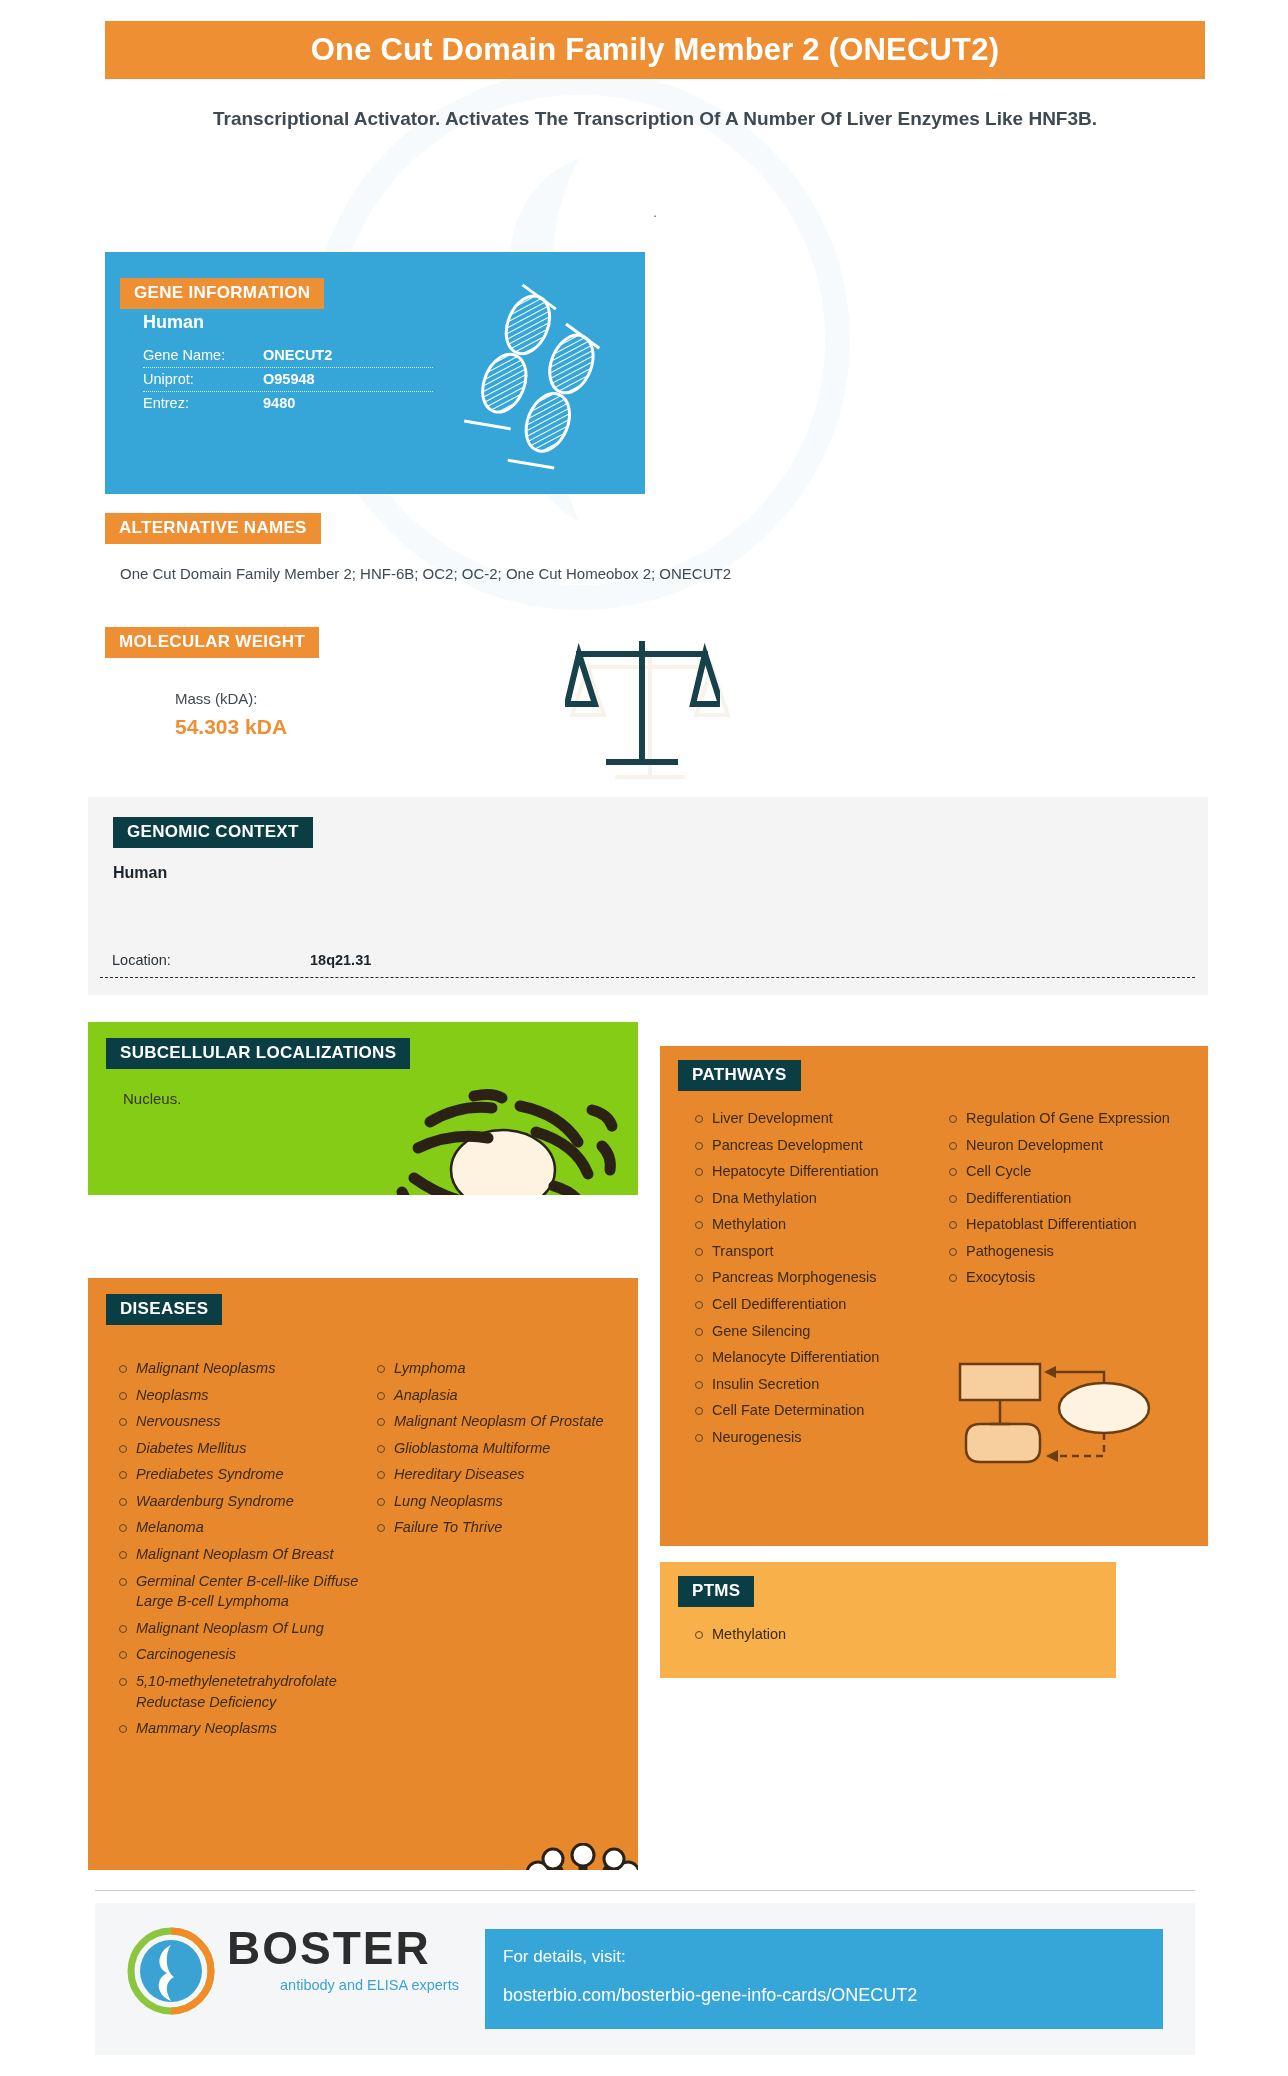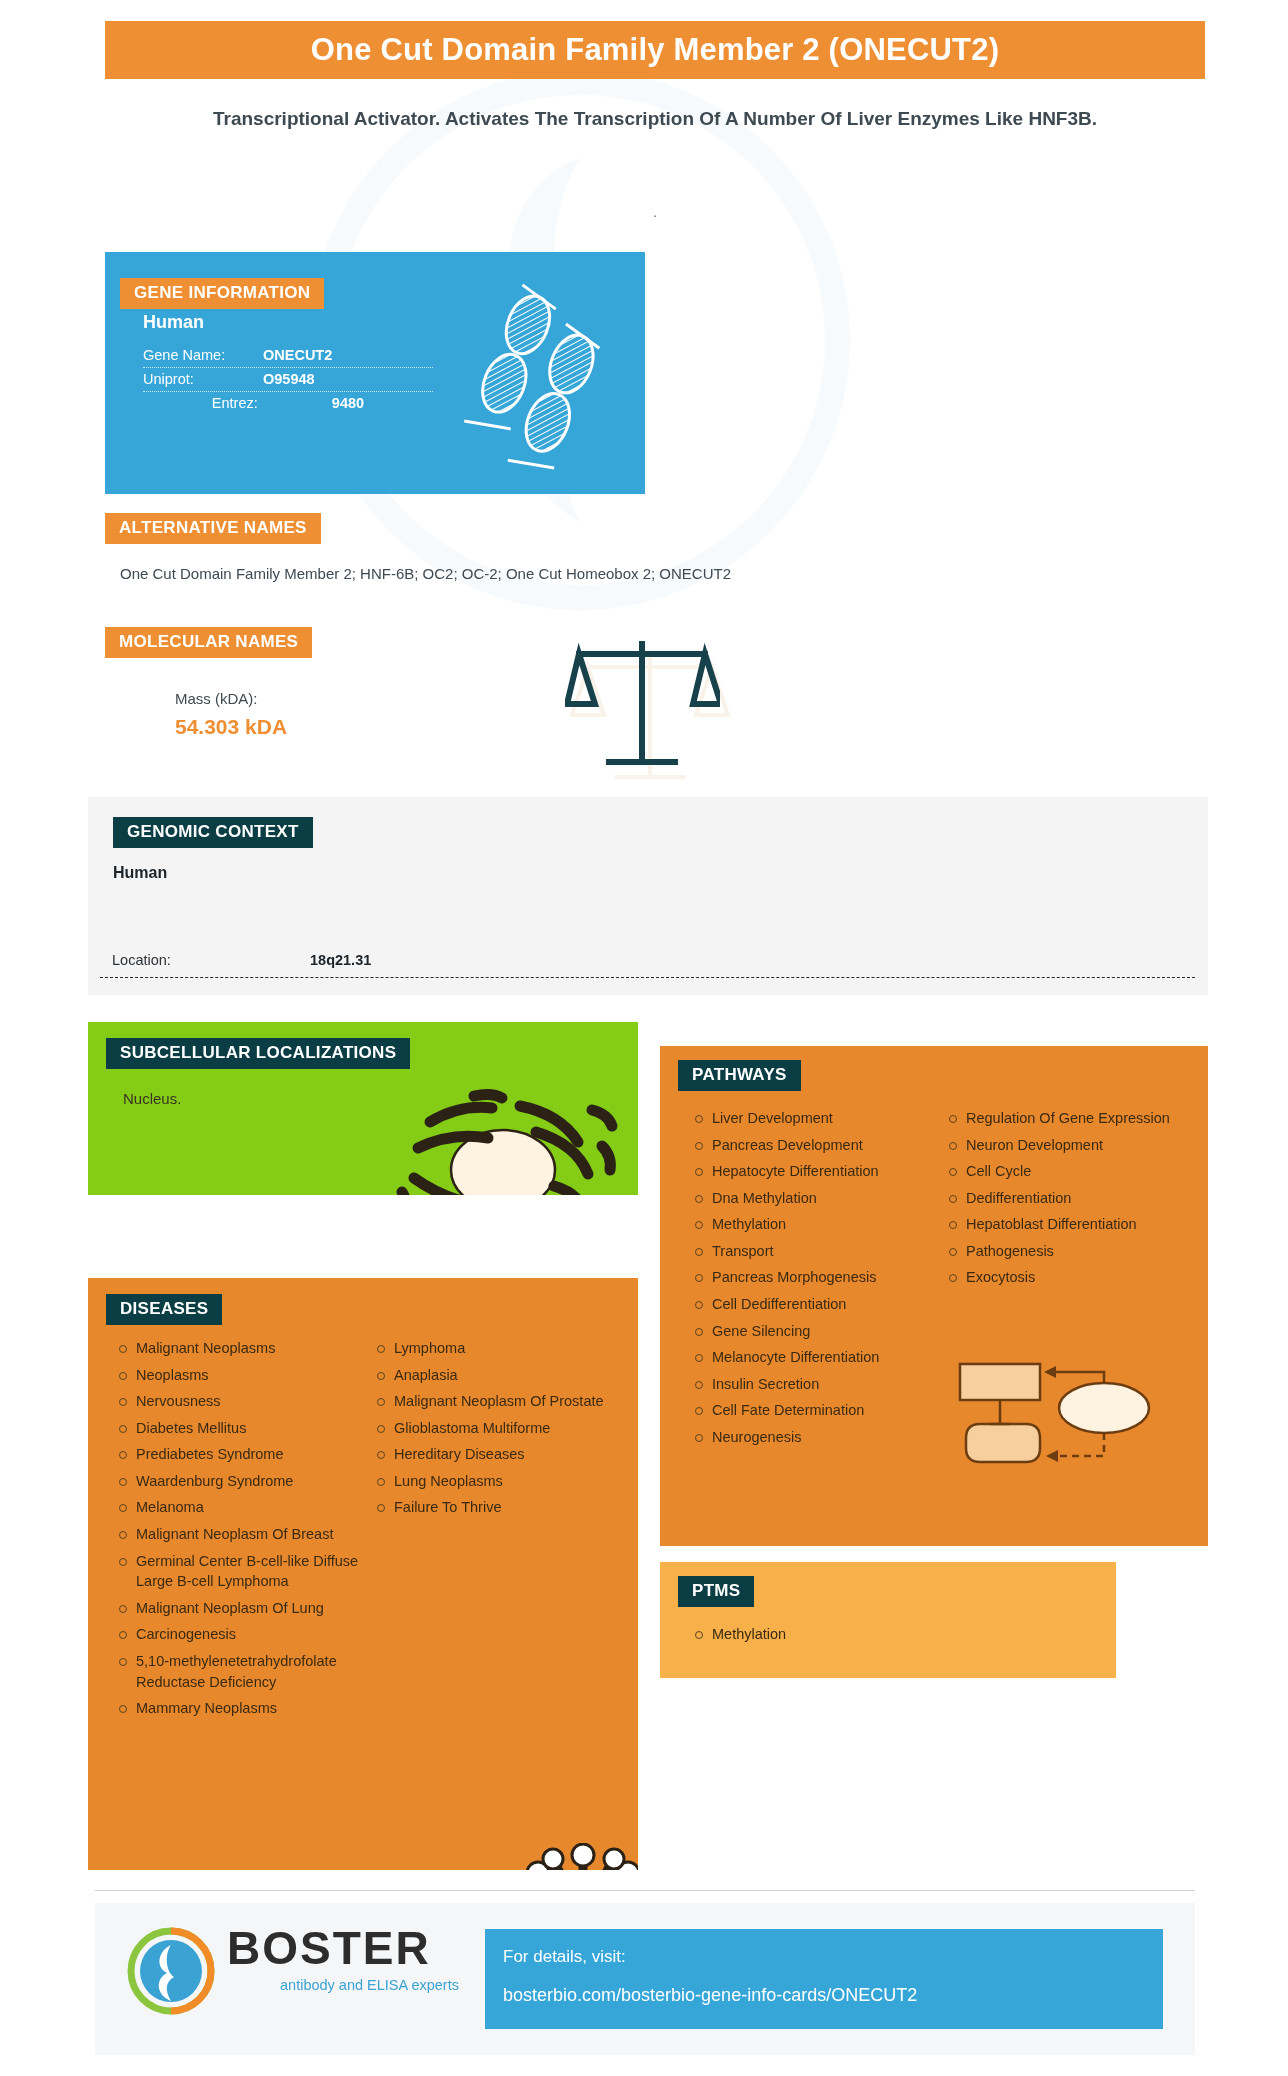--- a/index.html
+++ b/index.html
@@ -79,21 +79,21 @@
   .gene-species {
     position: absolute; left: 38px; top: 60px;
     color: #ffffff; font-size: 18px; font-weight: bold;
   }
   .gene-rows { position: absolute; left: 38px; top: 92px; width: 290px; }
   .gene-row {
     display: flex;
     padding: 3px 0 4px 0;
     border-bottom: 1px dotted rgba(255,255,255,0.75);
   }
-  .gene-row:last-child { border-bottom: none; justify-content: center; }
+  .gene-row:last-child { border-bottom: none; }
   .gene-key {
     width: 120px;
     color: #ffffff; font-size: 14.5px;
   }
   .gene-val {
     color: #ffffff; font-size: 14.5px; font-weight: bold;
   }
   .dna-icon { position: absolute; right: 20px; top: 26px; }
 
   .family-box {
@@ -182,23 +182,23 @@
   
   .diseases {
     position: absolute;
     left: 88px; top: 1278px;
     width: 550px; height: 592px;
     background: #e8882c;
     overflow: hidden;
   }
   .diseases .chip { position: absolute; left: 18px; top: 16px; }
   .dis-cols {
-    position: absolute; left: 26px; top: 60px;
+    position: absolute; left: 26px; top: 80px;
     width: 510px;
-    display: flex; gap: 12px;
+    display: flex; gap: 12px; font-style: italic;
   }
   .dis-col { width: 246px; }
   ul.bullets { list-style: none; }
   ul.bullets li {
     position: relative;
     padding-left: 22px;
     margin-bottom: 6px;
     font-size: 14.5px;
     line-height: 1.42;
     color: #3a2a12;
@@ -330,21 +330,21 @@
           <path d="M35 20 L75 30 M32 168 L78 158" stroke="#ffffff" stroke-width="3" fill="none"></path>
         </g>
       </g>
     </svg>
   </div>
 
 
   <span class="chip chip-orange alt-chip">ALTERNATIVE NAMES</span>
   <div class="alt-text">One Cut Domain Family Member 2; HNF-6B; OC2; OC-2; One Cut Homeobox 2; ONECUT2</div>
 
-  <span class="chip chip-orange mw-chip">MOLECULAR NAMES</span>
+  <span class="chip chip-orange mw-chip">MOLECULAR WEIGHT</span>
   <div class="mw-label">Mass (kDA):</div>
   <div class="mw-value">54.303 kDA</div>
 
   <svg class="scale-ghost" width="160" height="150" viewBox="0 0 160 150">
     <g stroke="#cc9a55" stroke-width="4" fill="none">
       <line x1="80" y1="8" x2="80" y2="130"></line>
       <line x1="18" y1="22" x2="142" y2="22"></line>
       <path d="M18 22 L2 70 H34 Z"></path>
       <path d="M142 22 L126 70 H158 Z"></path>
       <line x1="45" y1="132" x2="115" y2="132"></line>

